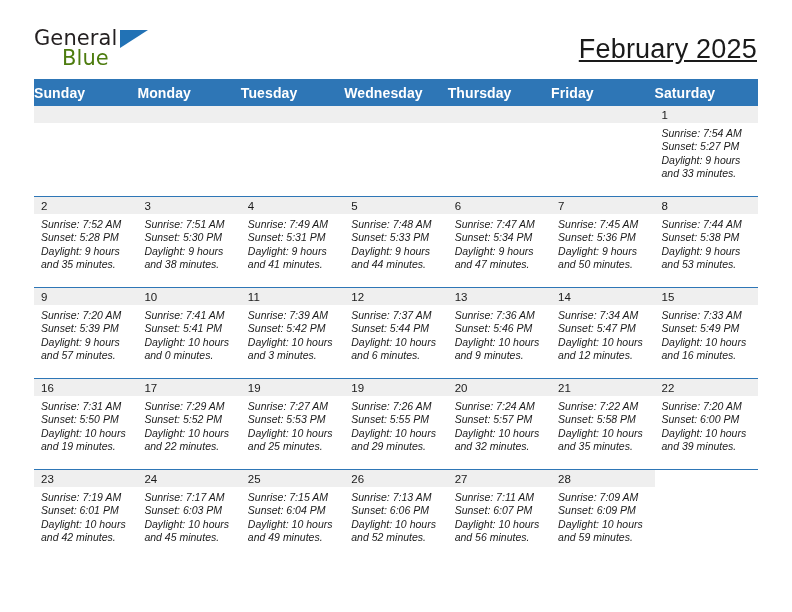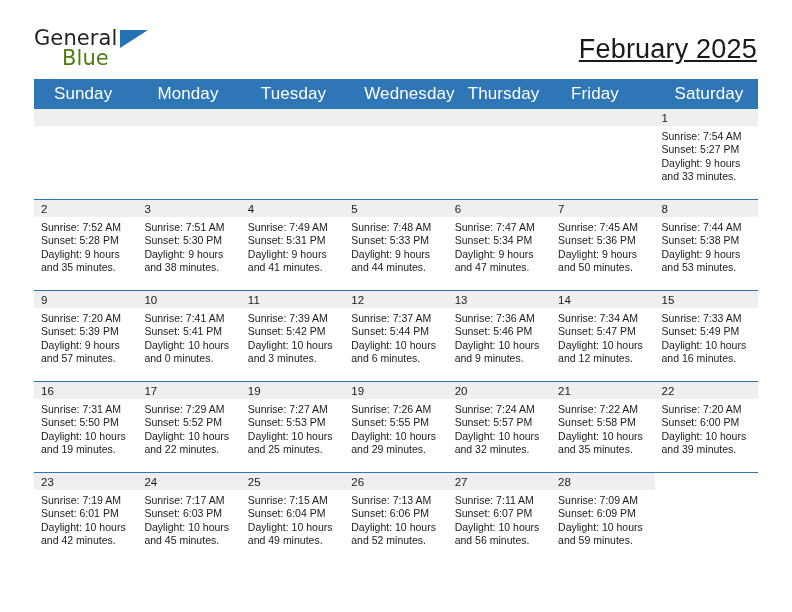--- a/index.html
+++ b/index.html
@@ -90,24 +90,24 @@
     margin-top: 9px;
     width: 724px;
     border-collapse: collapse;
     table-layout: fixed;
   }
   .calendar col { width: 103.4px; }
 
   .calendar thead th {
     background: #2e76b6;
     color: #ffffff;
-    font-size: 17px;
-    font-weight: normal;
+    font-size: 14px;
+    font-weight: bold;
     text-align: left;
-    padding: 5px 0 5px 20px;
+    padding: 5px 0 5px 0;
     height: 17px;
     letter-spacing: 0.1px;
   }
 
   .week-row td {
     vertical-align: top;
     padding: 0;
     border-top: 1px solid #2e76b6;
     background: #ffffff;
     height: 90px;
@@ -132,20 +132,21 @@
     line-height: 14px;
   }
   .cell.empty .date-band {
     background: #efefef;
   }
   .cell-body {
     padding: 4px 5px 0 7px;
     font-size: 10.5px;
     line-height: 13.4px;
     color: #1a1a1a;
+    font-style: italic;
   }
   .cell-body div { white-space: nowrap; }
 </style>
 </head>
 <body>
 
 <div class="page">
 
   <div class="header">
     <div class="brand">

